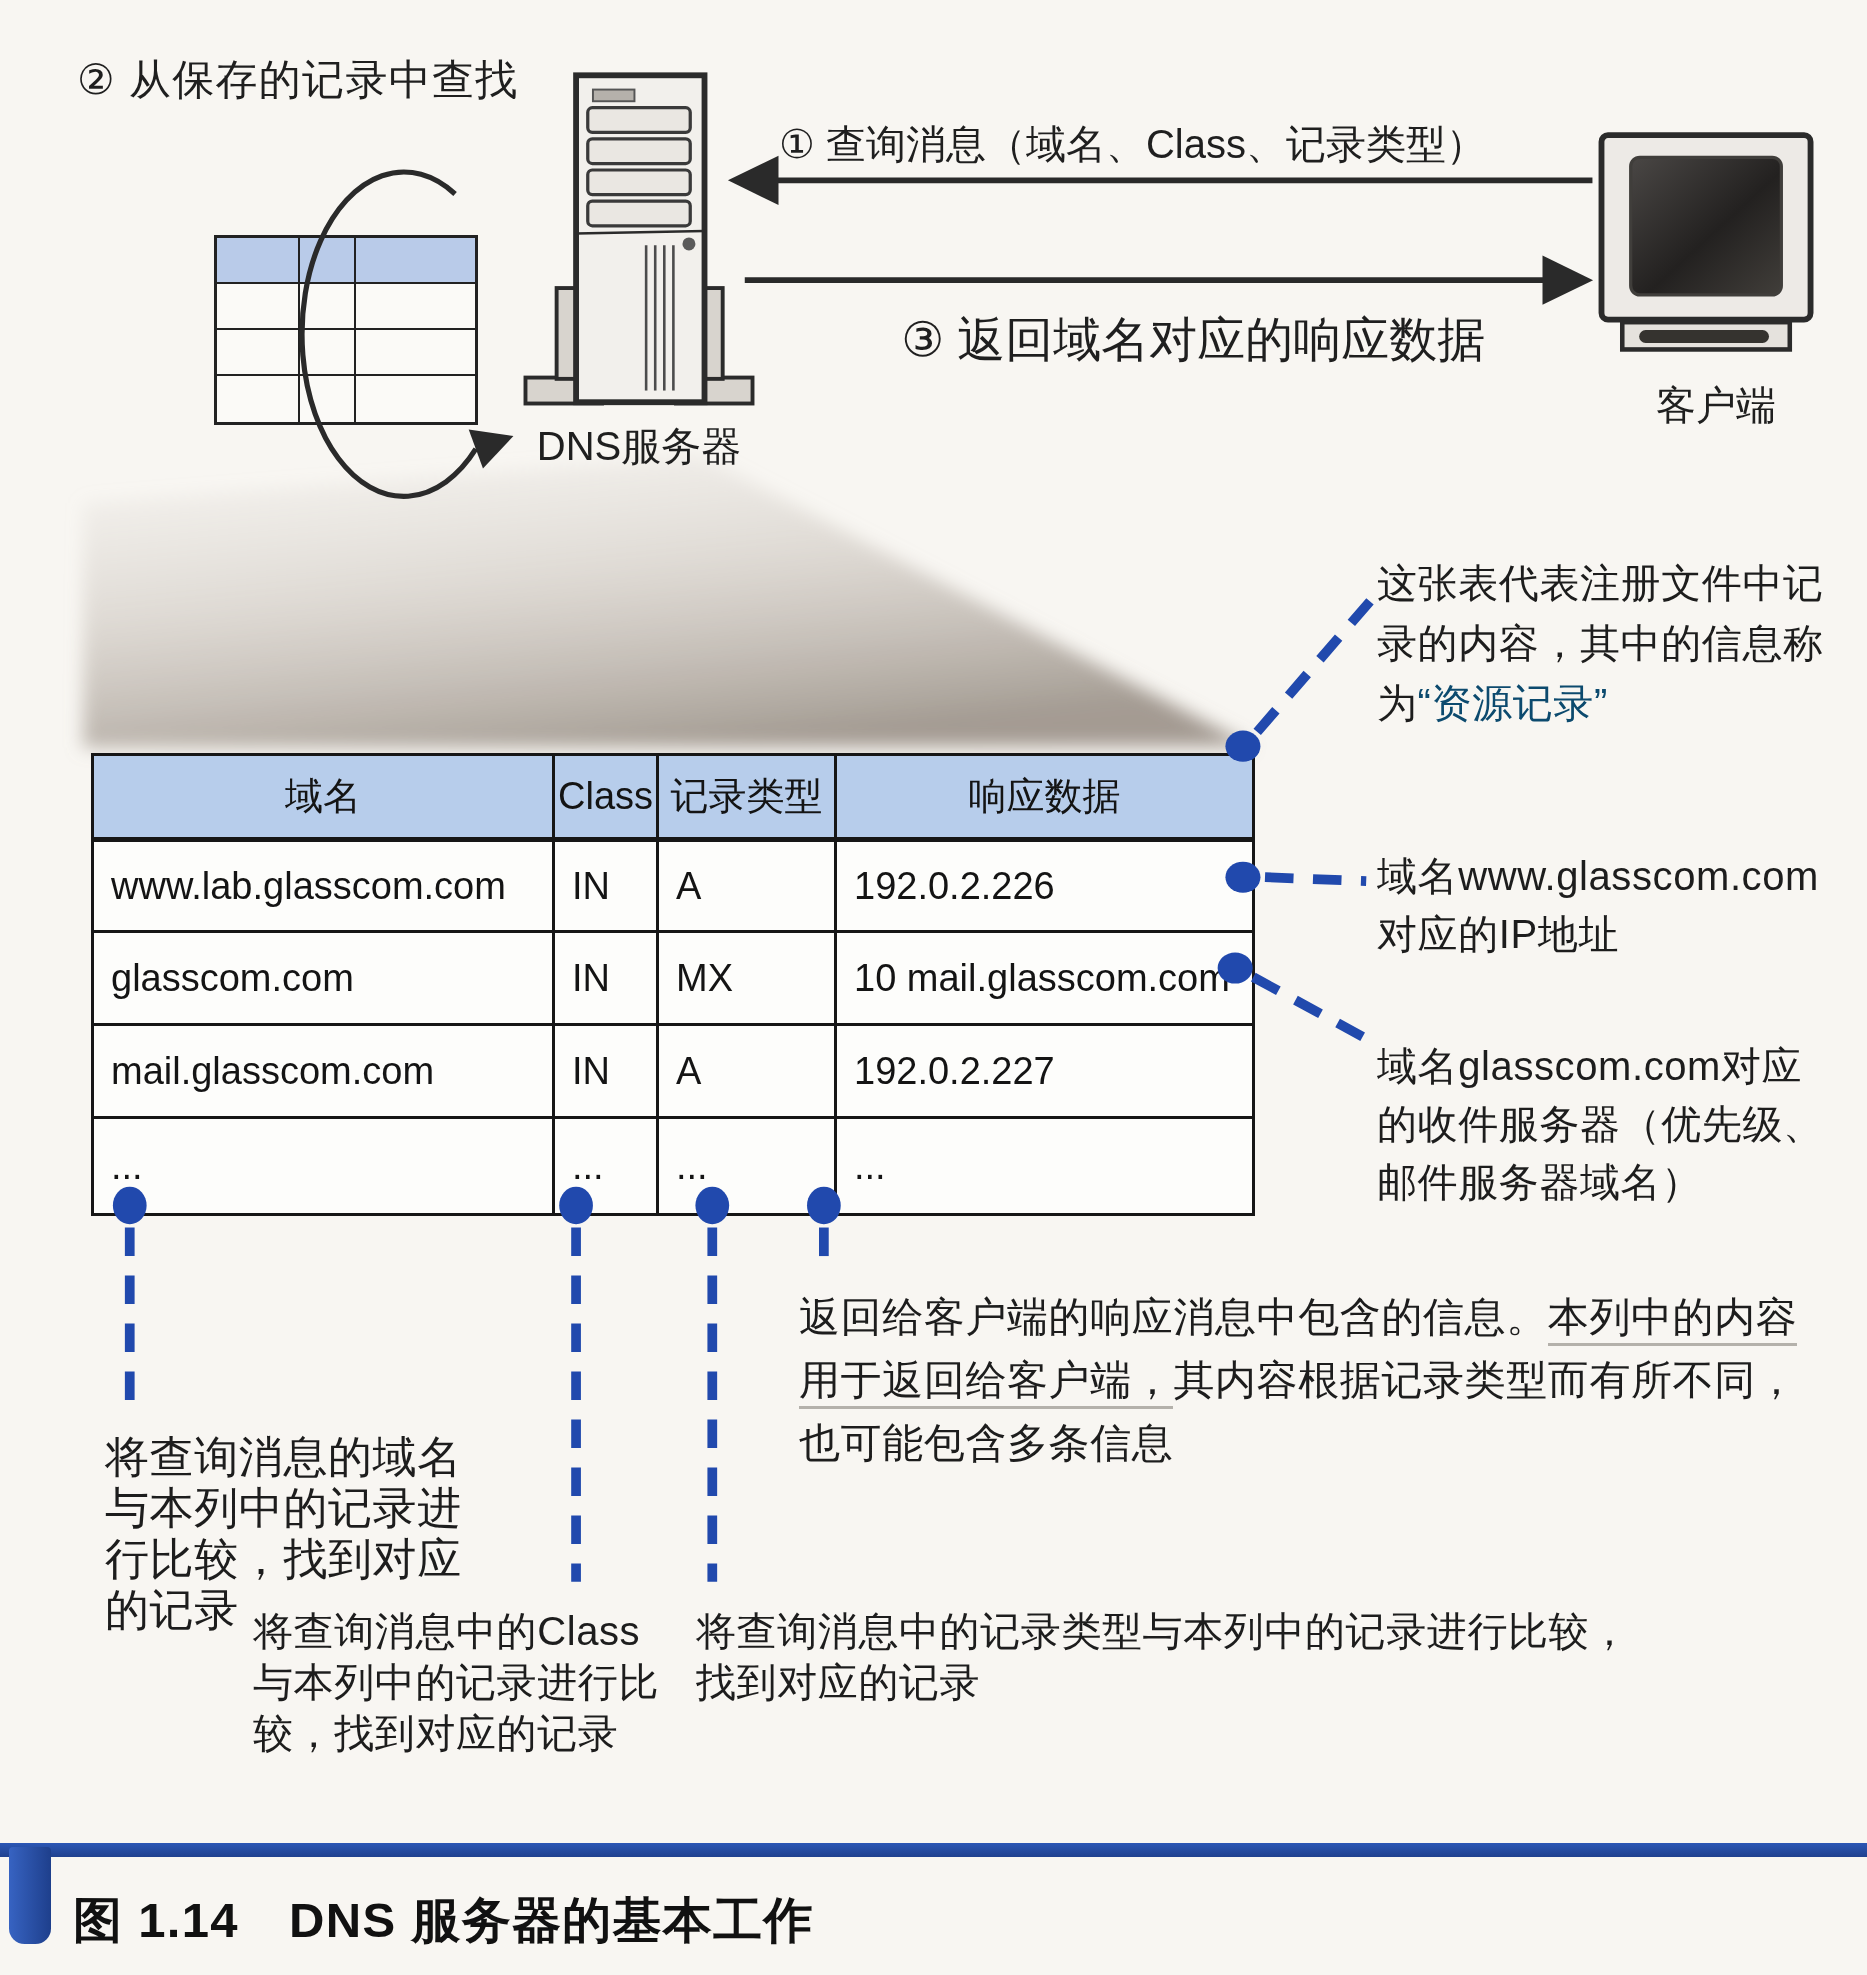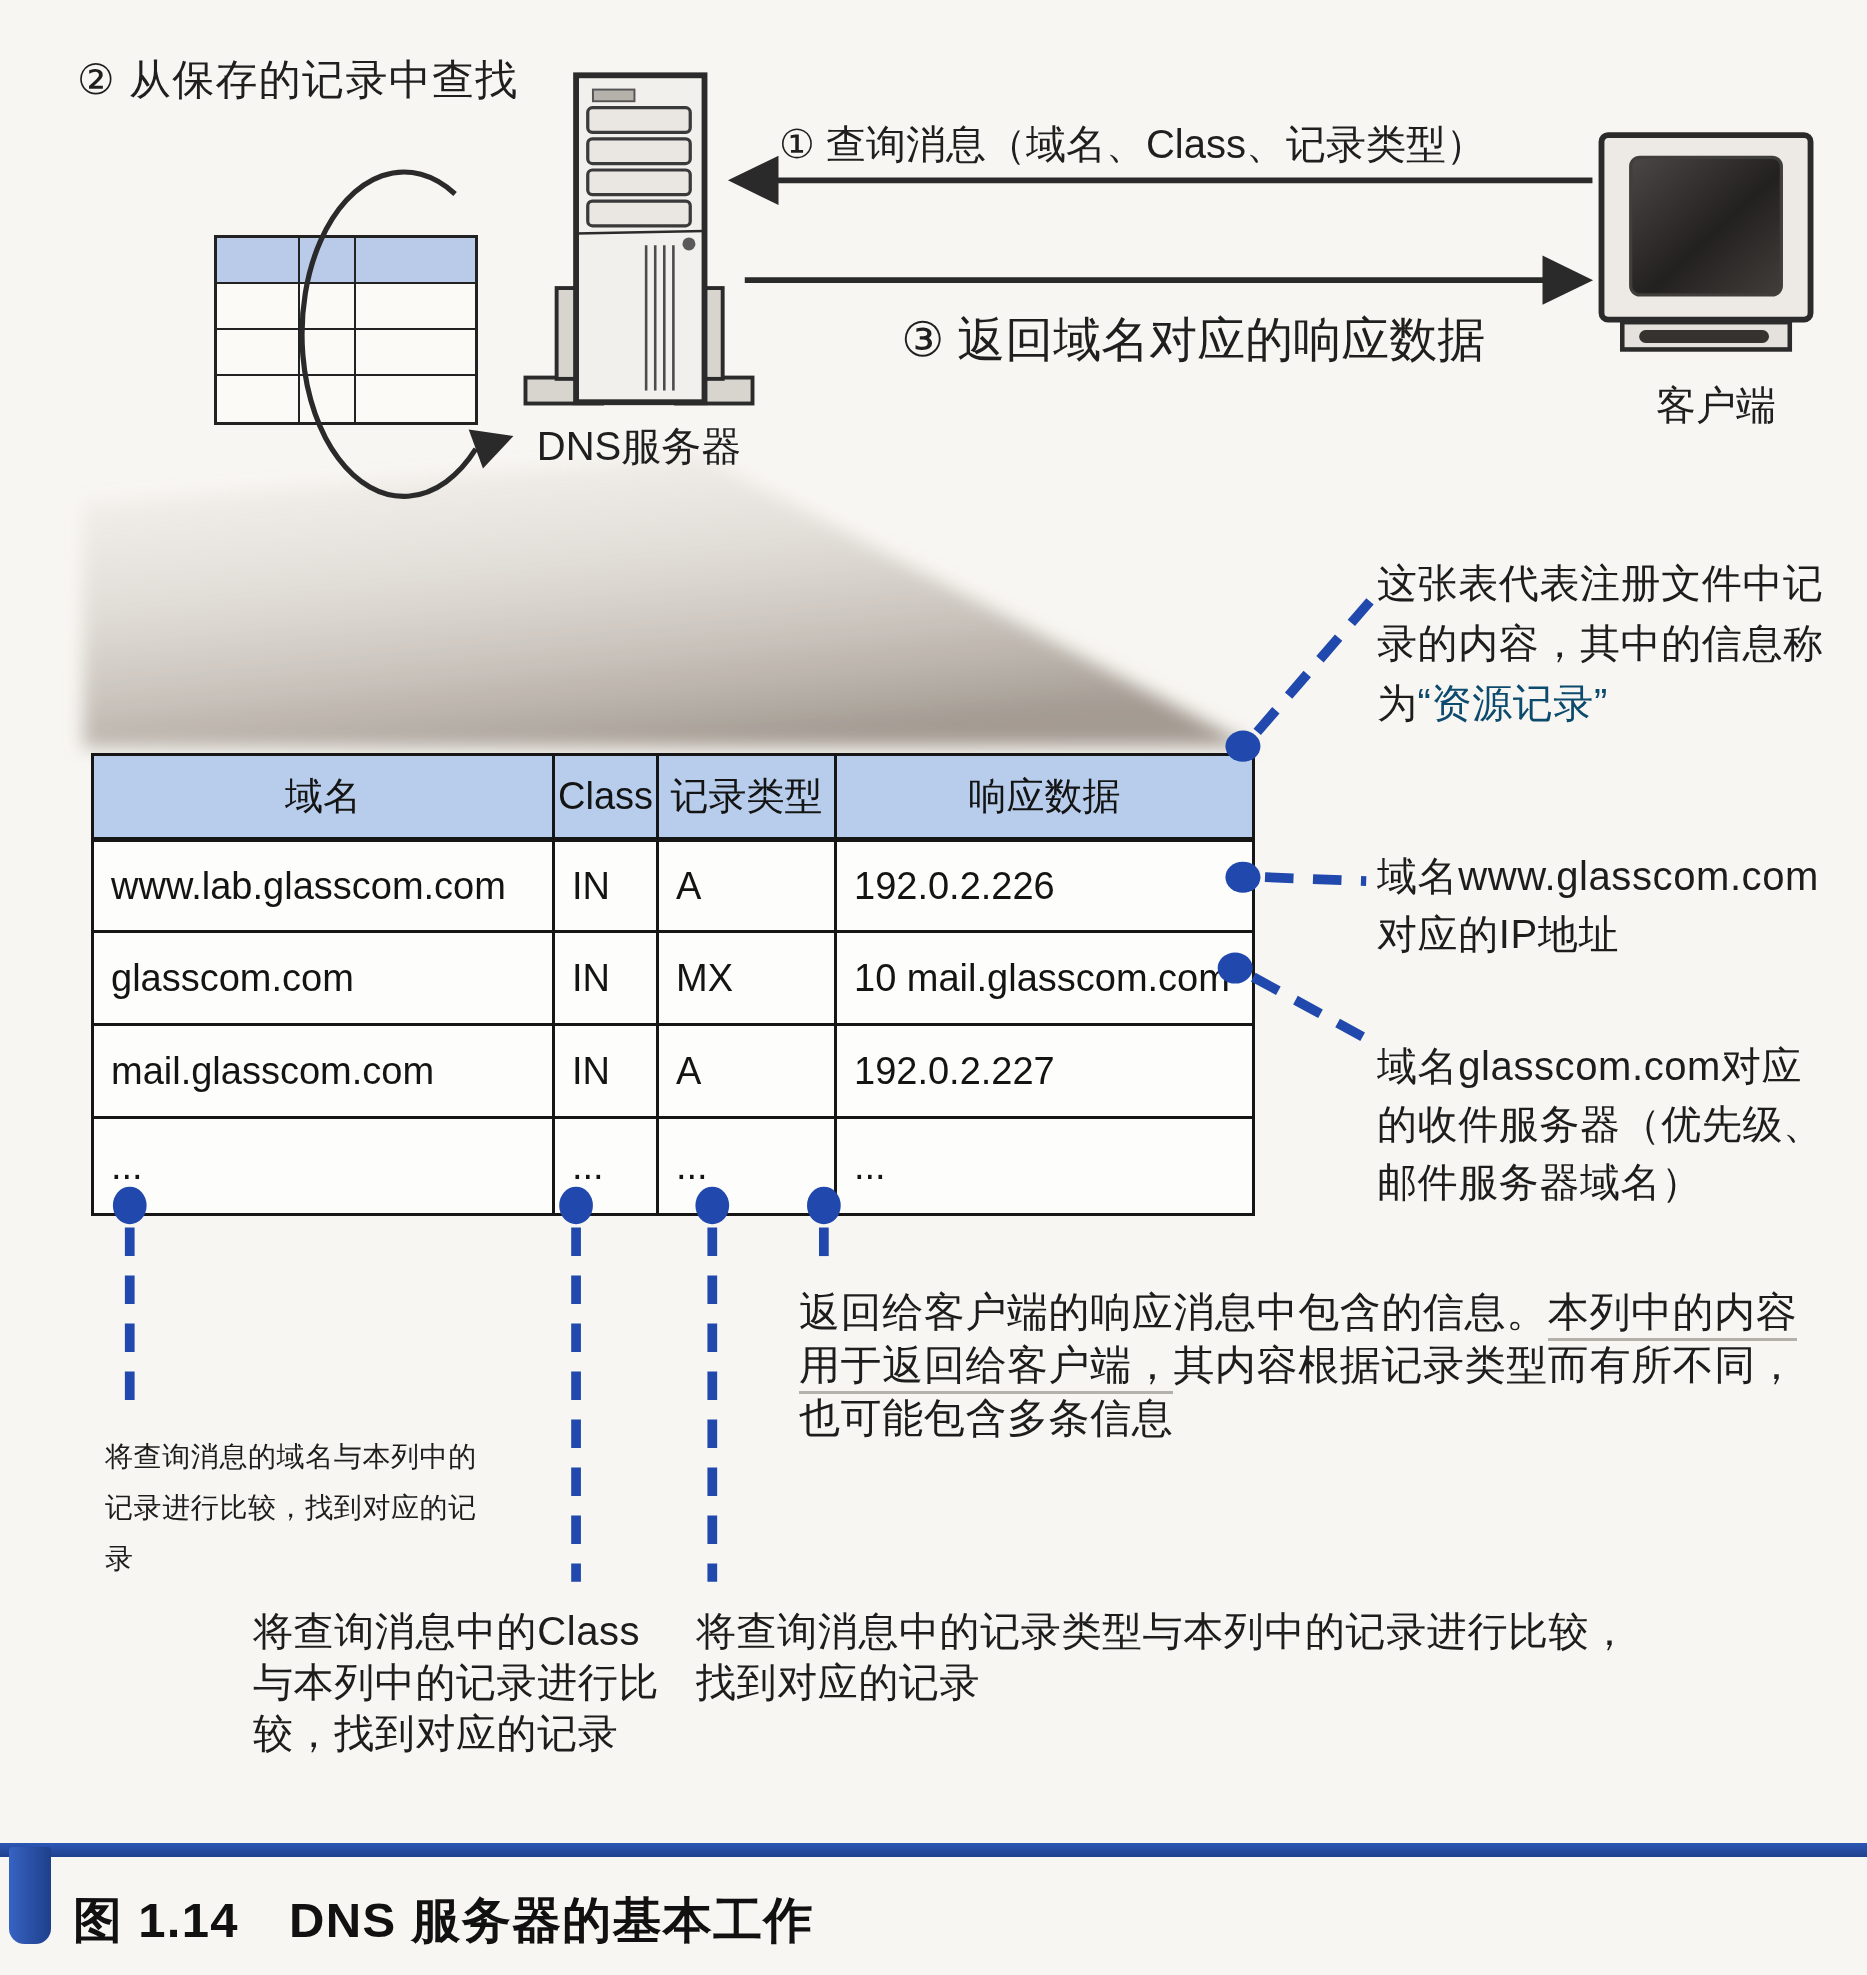--- a/index.html
+++ b/index.html
@@ -188,25 +188,25 @@
 </svg>
 
 <div class="abs ann" style="left:1377px;top:553px;width:474px;font-size:40px;line-height:60px;">
   <span>这张表代表注册文件中记录的内容，其中的信息称为</span><span class="blue-text">“资源记录”</span>
 </div>
 
 <div class="abs ann" style="left:1377px;top:847px;width:454px;font-size:40px;line-height:58px;">域名www.glasscom.com对应的IP地址</div>
 
 <div class="abs ann" style="left:1377px;top:1037px;width:448px;font-size:40px;line-height:58px;">域名glasscom.com对应的收件服务器（优先级、邮件服务器域名）</div>
 
-<div class="abs ann" style="left:799px;top:1286px;width:1012px;font-size:41px;line-height:53px;">
+<div class="abs ann" style="left:799px;top:1286px;width:1012px;font-size:41px;line-height:63px;">
   <span>返回给客户端的响应消息中包含的信息。</span><span class="pencil">本列中的内容</span><span class="pencil">用于返回给客户端，</span><span>其内容根据记录类型而有所不同，也可能包含多条信息</span>
 </div>
 
-<div class="abs ann" style="left:105px;top:1431px;width:380px;font-size:28px;line-height:51px;">将查询消息的域名与本列中的记录进行比较，找到对应的记录</div>
+<div class="abs ann" style="left:105px;top:1431px;width:380px;font-size:44px;line-height:51px;">将查询消息的域名与本列中的记录进行比较，找到对应的记录</div>
 
 <div class="abs ann" style="left:253px;top:1606px;width:420px;font-size:40px;line-height:51px;">将查询消息中的Class与本列中的记录进行比较，找到对应的记录</div>
 
 <div class="abs ann" style="left:696px;top:1606px;width:947px;font-size:40px;line-height:51px;">将查询消息中的记录类型与本列中的记录进行比较，找到对应的记录</div>
 
 <div class="abs cap-rule" style="left:0;top:1843px;width:1867px;height:14.3px;"></div>
 <div class="abs cap-tab" style="left:9px;top:1847px;width:42px;height:97px;"></div>
 <div class="abs caption" style="left:73px;top:1880px;">图 1.14　DNS 服务器的基本工作</div>
 
 

